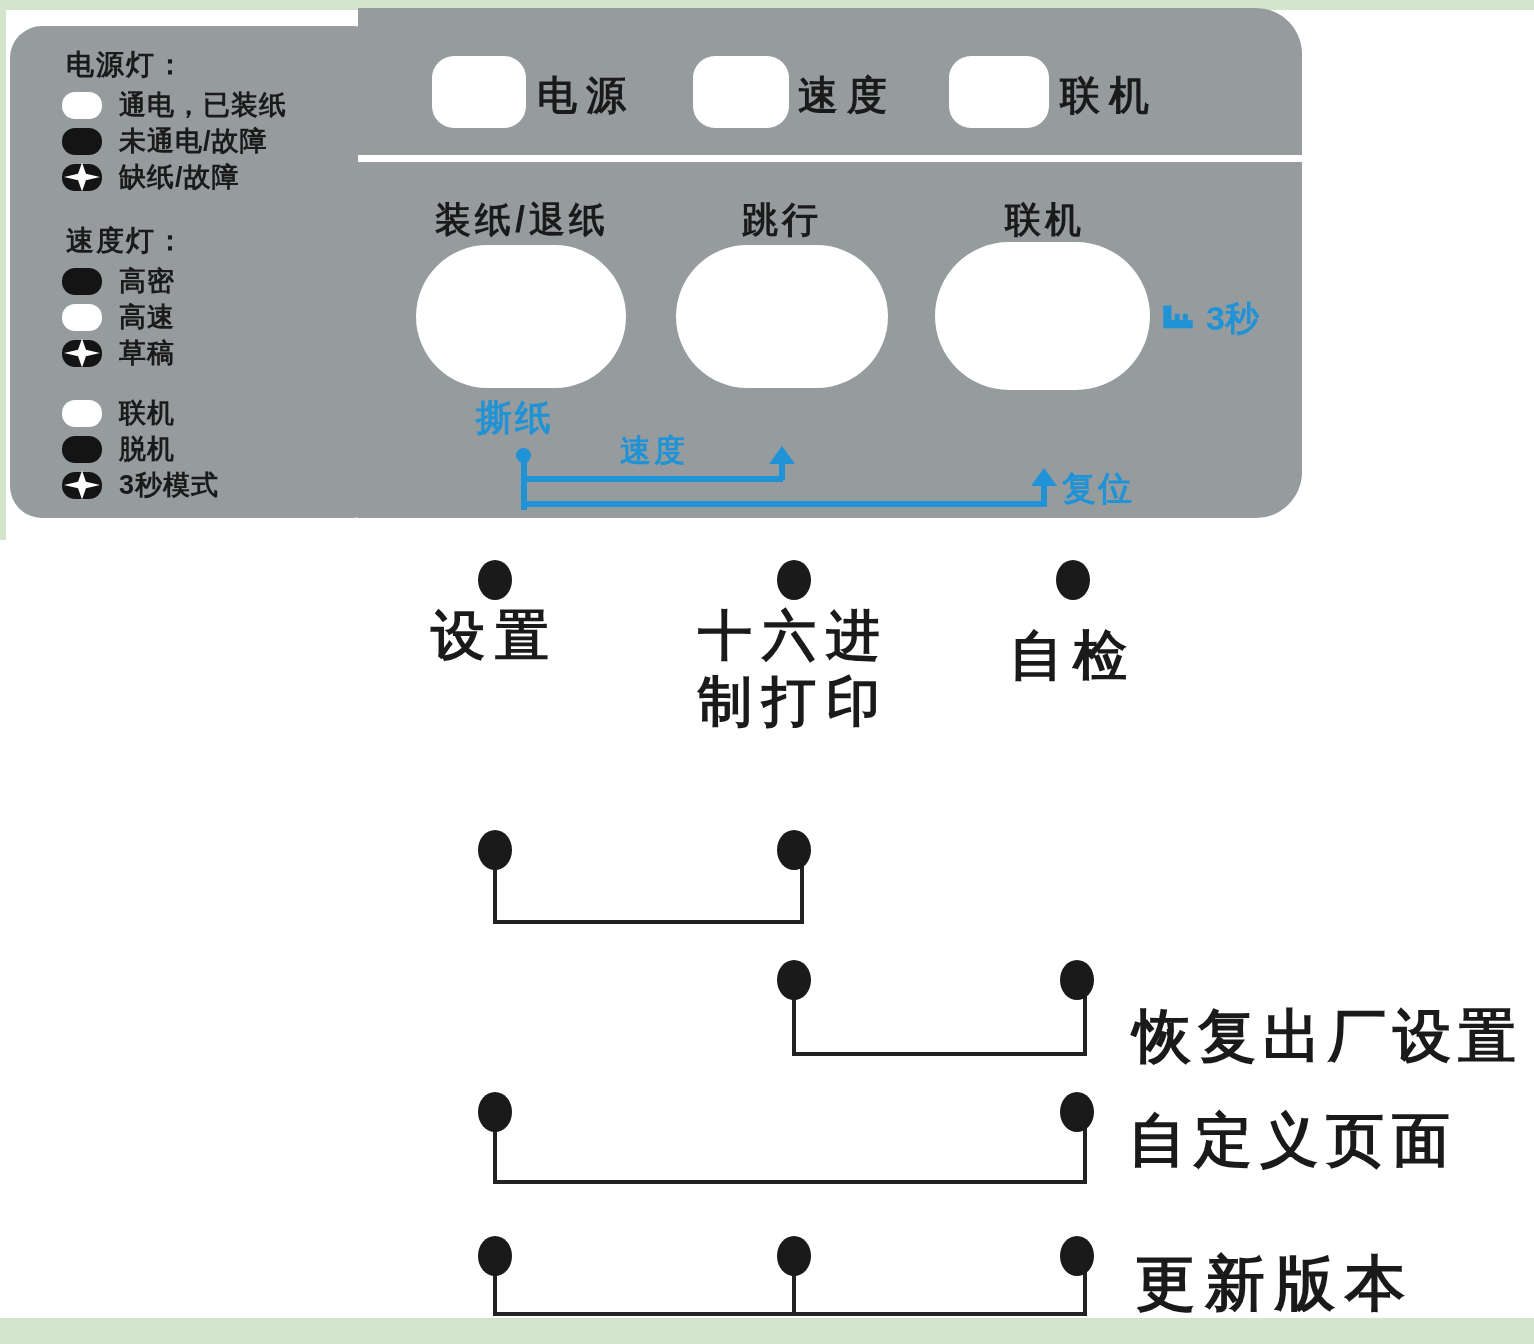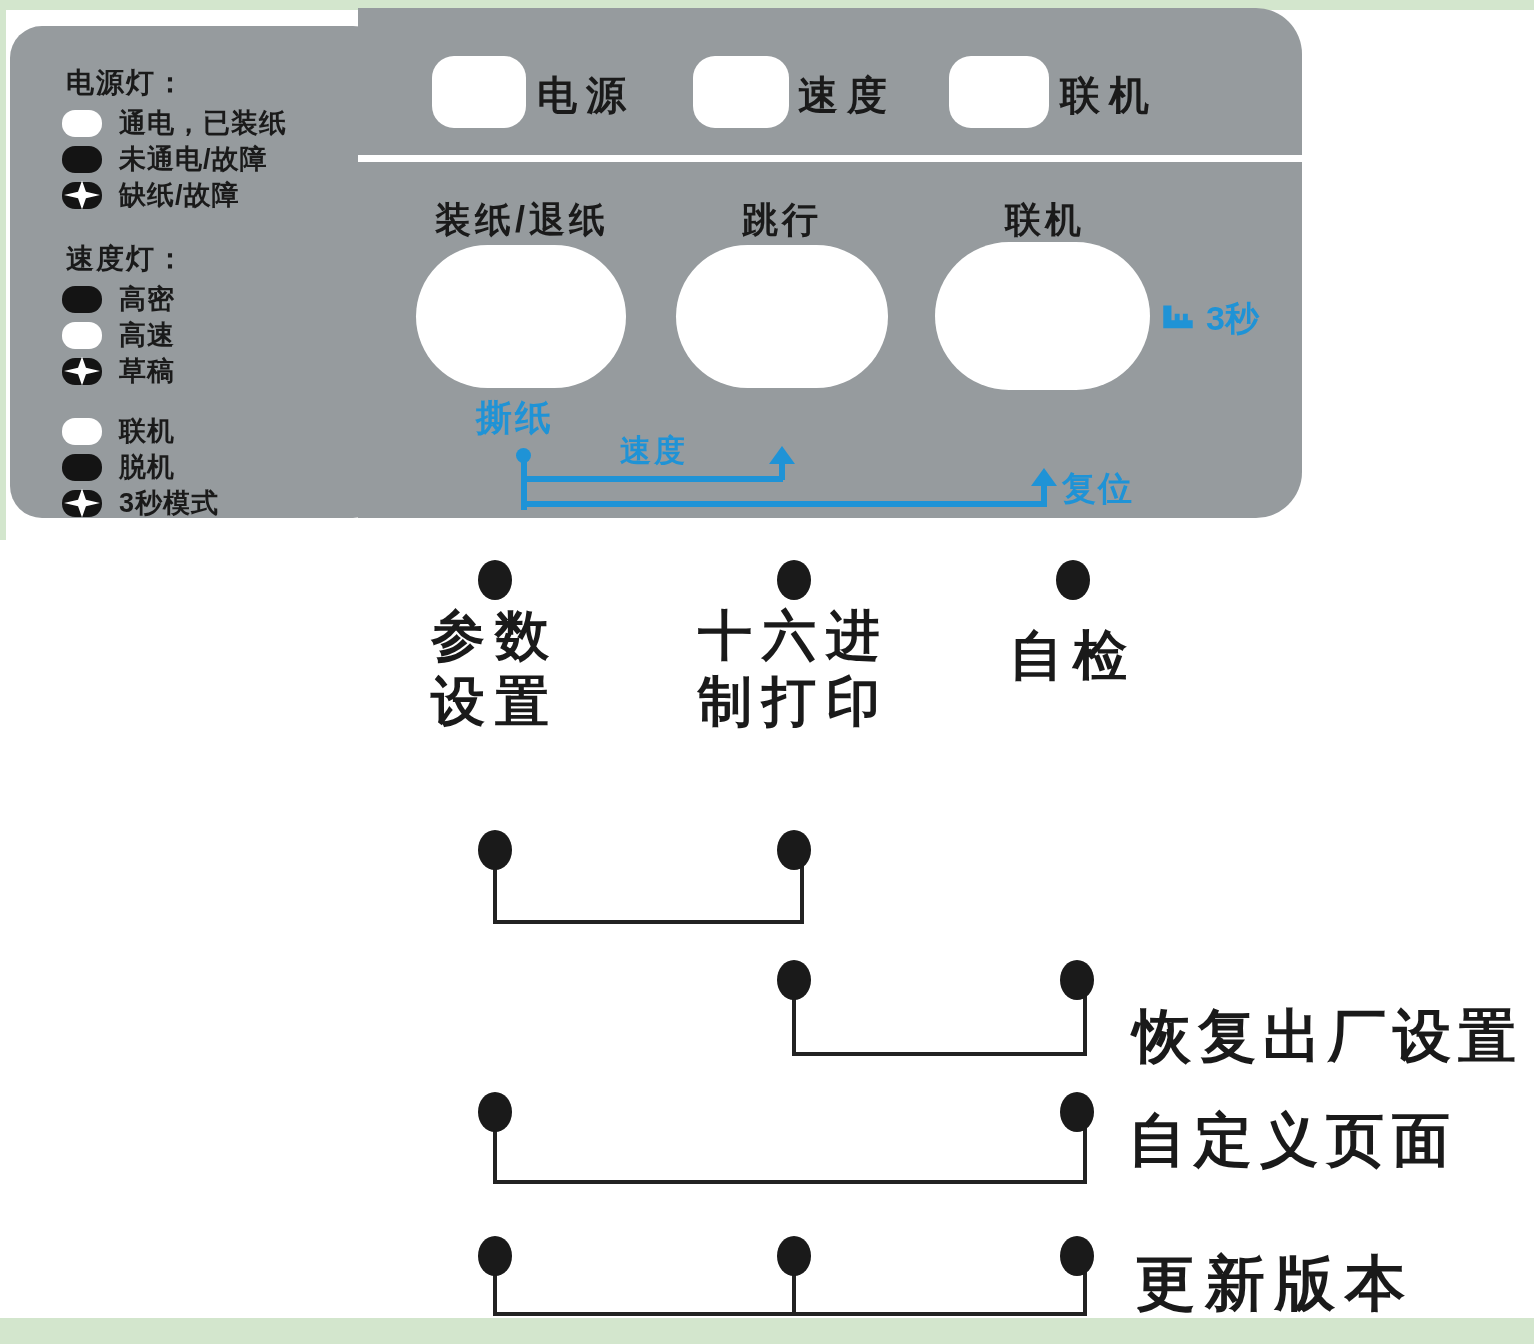--- a/index.html
+++ b/index.html
@@ -8,21 +8,21 @@
   .abs{position:absolute;}
 
   
   .frame{background:#d3e6cd;}
   .frame-top{left:0;top:0;width:1534px;height:10px;}
   .frame-bottom{left:0;top:1318px;width:1534px;height:26px;}
   .frame-left{left:0;top:0;width:6px;height:540px;}
 
   
   .panel{background:#969b9e;}
-  #legend-panel{left:10px;top:26px;width:375px;height:492px;border-radius:32px;padding-top:38px;box-sizing:border-box;}
+  #legend-panel{left:10px;top:26px;width:375px;height:492px;border-radius:32px;padding-top:20px;box-sizing:border-box;}
   #control-panel{left:358px;top:8px;width:944px;height:510px;border-radius:0 46px 46px 0;}
 
   
   .lgroup{margin-bottom:30px;}
   .ltitle{margin:0 0 6px 56px;font-size:28px;font-weight:700;letter-spacing:2px;}
   .lrow{display:flex;align-items:center;margin:6px 0 6px 52px;height:30px;}
   .led{width:40px;height:27px;border-radius:13px;margin-right:17px;flex:0 0 auto;position:relative;}
   .led.white{background:#ffffff;}
   .led.black{background:#141414;}
   .led.blink{background:#141414;}
@@ -150,21 +150,20 @@
     <div class="abs bline" style="left:683px;top:476px;width:6px;height:20px;"></div>
     <div class="abs uparrow" style="left:673px;top:460px;"></div>
     <div class="abs blue ann" style="left:704px;top:458px;font-size:34px;letter-spacing:2px;">复位</div>
   </div>
 
   <div class="abs fdot" style="left:478px;top:560px;"></div>
   <div class="abs fdot" style="left:777px;top:560px;"></div>
   <div class="abs fdot" style="left:1056px;top:560px;"></div>
 
   <div class="abs flabel" style="left:385px;top:602px;width:220px;">
-    <div>参数</div>
     <div>设置</div>
   </div>
   <div class="abs flabel" style="left:664px;top:602px;width:260px;">
     <div>十六进</div>
     <div>制打印</div>
   </div>
   <div class="abs flabel" style="left:963px;top:622px;width:220px;">
     <div>自检</div>
   </div>
 

